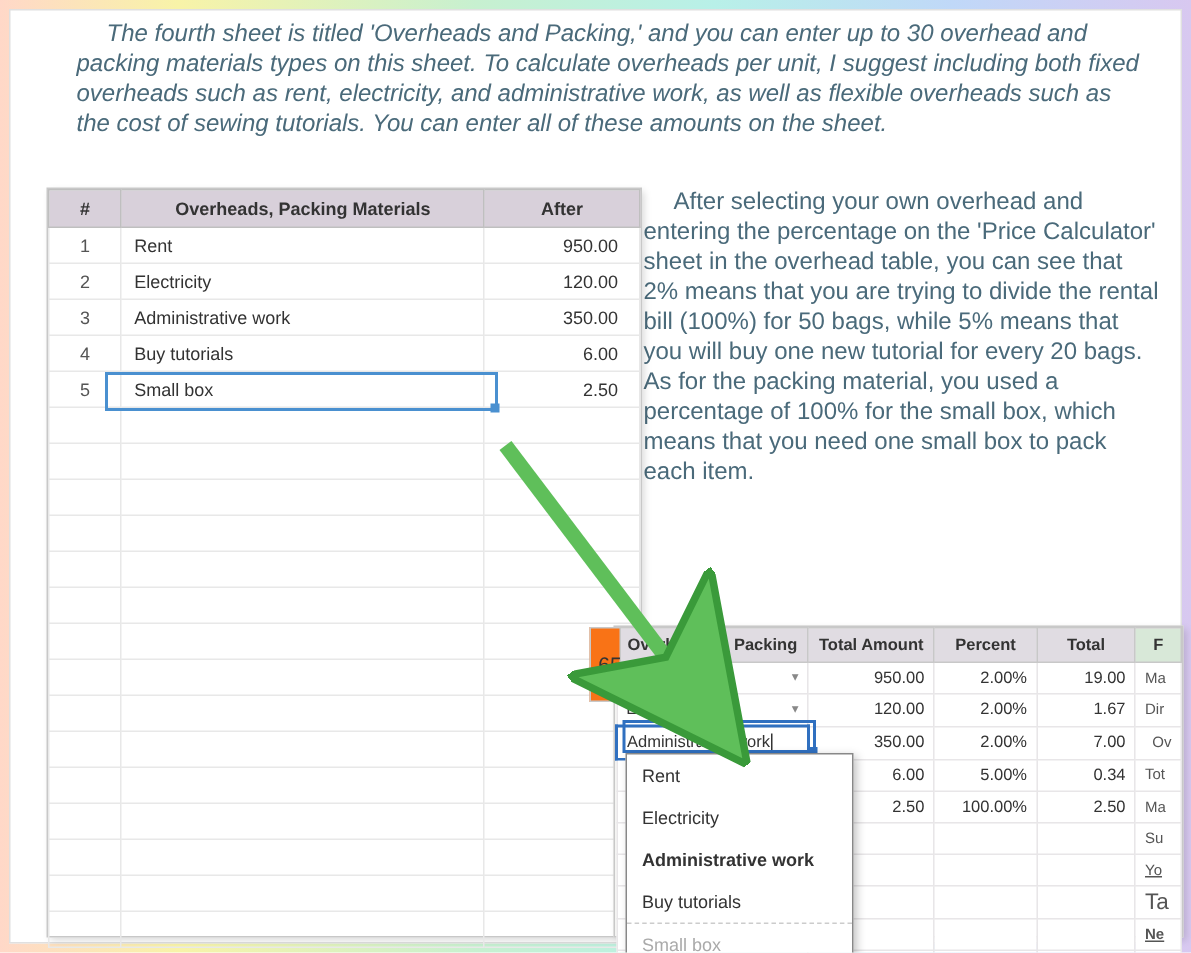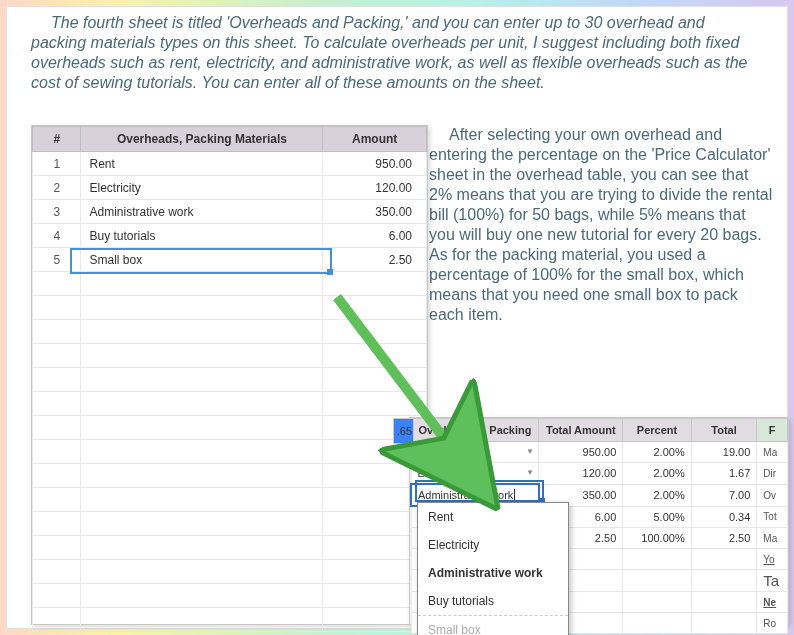--- a/index.html
+++ b/index.html
@@ -11,21 +11,21 @@
   overflow: hidden;
   background: linear-gradient(to right,#ffd8c8 0%,#f8f3a8 15%,#c7f0d0 40%,#b8f0e8 60%,#c0d8f8 80%,#d8c8f0 100%);
   color: #4a6a7a;
 }
 .page-inner {
   position: absolute;
   left: 6px; right: 6px; top: 6px; bottom: 6px;
   background: #fff;
   border: 1px solid #e0e0e0;
 }
-.para { font-style: italic; font-size: 16px; line-height: 1.25; padding: 6px 24px 2px 24px; text-indent: 20px; }
+.para { font-style: italic; font-size: 16px; line-height: 1.25; padding: 6px 24px 2px 24px; text-indent: 20px; margin-left: 20px; }
 .para2 {
   position: absolute;
   top: 118px; left: 422px; right: 12px;
   font-size: 16px; line-height: 1.25;
   text-indent: 20px;
 }
 
 
 .ss1 {
   position: absolute;
@@ -72,24 +72,24 @@
   left: 402px; top: 410px;
   width: 378px; height: 206px;
   background: #f4f4f2;
   border: 1px solid #c8c8c8;
   box-shadow: 2px 2px 5px rgba(0,0,0,0.15);
 }
 .ss2-header-frag {
   position: absolute;
   left: -17px; top: 0;
   width: 17px; text-align: right;
-  font-size: 11px; color: #333;
+  font-size: 14px; color: #333;
   border: 1px solid #c8c8c8;
-  background: #3b82f6;
-  padding: 6px 1px;
+  background: #f97316;
+  padding: 16px 1px;
 }
 .ss2 table { width: 100%; border-collapse: collapse; font-size: 11px; }
 .ss2 th {
   background: #e0dce2;
   border: 1px solid #c8c8c8;
   padding: 5px 4px;
   font-weight: bold;
   color: #333;
   text-align: center;
 }
@@ -154,21 +154,21 @@
   <div class="para">The fourth sheet is titled 'Overheads and Packing,' and you can enter up to 30 overhead and packing materials types on this sheet. To calculate overheads per unit, I suggest including both fixed overheads such as rent, electricity, and administrative work, as well as flexible overheads such as the cost of sewing tutorials. You can enter all of these amounts on the sheet.</div>
 
   <div class="para2">After selecting your own overhead and entering the percentage on the 'Price Calculator' sheet in the overhead table, you can see that 2% means that you are trying to divide the rental bill (100%) for 50 bags, while 5% means that you will buy one new tutorial for every 20 bags. As for the packing material, you used a percentage of 100% for the small box, which means that you need one small box to pack each item.</div>
 
   <div class="ss1">
     <table>
       <thead>
         <tr>
           <th style="width:38px">#</th>
           <th>Overheads, Packing Materials</th>
-          <th style="width:95px">Amount</th>
+          <th style="width:95px">After</th>
         </tr>
       </thead>
       <tbody id="ss1-body">
           <tr>
             <td>1</td>
             <td>Rent</td>
             <td>950.00</td>
           </tr>
           <tr>
             <td>2</td>
@@ -297,35 +297,42 @@
             <td class="num">120.00</td>
             <td class="num">2.00%</td>
             <td class="num">1.67</td>
             <td style="font-size:10px;color:#555;">Dir</td>
           </tr>
           <tr>
             <td class="sel" style="border:2px solid #3070c0;">Administrative work<span style="border-right:1px solid #333;margin-left:1px;"></span></td>
             <td class="num">350.00</td>
             <td class="num">2.00%</td>
             <td class="num">7.00</td>
-            <td style="font-size:10px;color:#555;">Ov</td>
+            <td style="font-size:10px;color:#555;text-align:right;">Ov</td>
           </tr>
           <tr>
             <td></td>
             <td class="num">6.00</td>
             <td class="num">5.00%</td>
             <td class="num">0.34</td>
             <td style="font-size:10px;color:#555;">Tot</td>
           </tr>
           <tr>
             <td></td>
             <td class="num">2.50</td>
             <td class="num">100.00%</td>
             <td class="num">2.50</td>
             <td style="font-size:10px;color:#555;">Ma</td>
+          </tr>
+          <tr>
+            <td></td>
+            <td></td>
+            <td></td>
+            <td></td>
+            <td style="font-size:10px;color:#555;">Su</td>
           </tr>
           <tr>
             <td></td>
             <td></td>
             <td></td>
             <td></td>
             <td style="font-size:10px;color:#555;text-decoration:underline;">Yo</td>
           </tr>
           <tr>
             <td></td>

